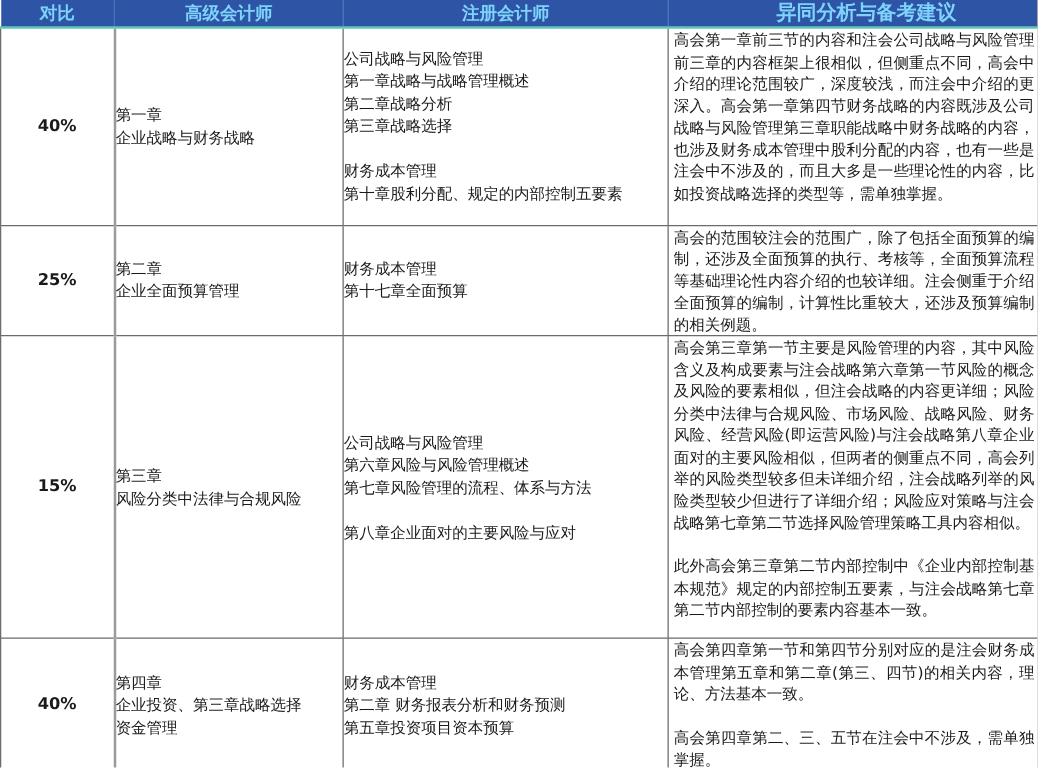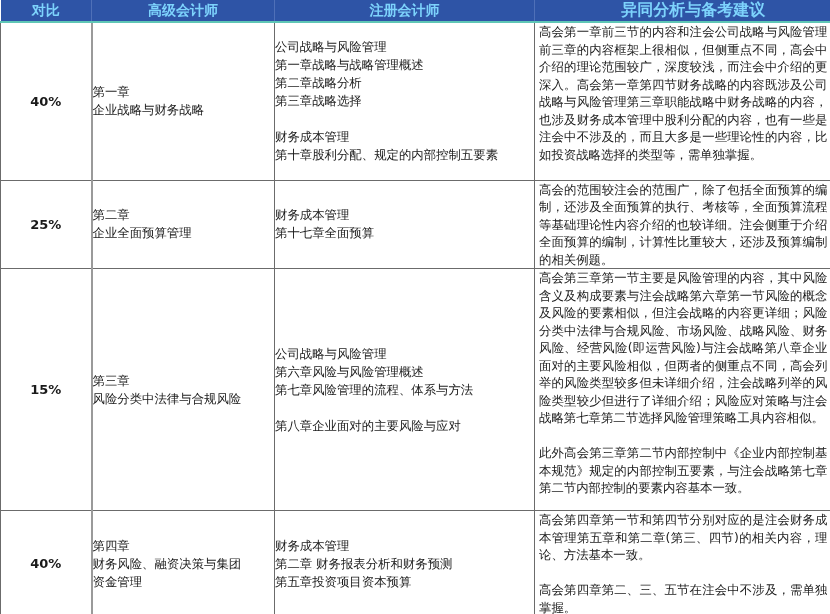--- a/index.html
+++ b/index.html
@@ -93,21 +93,21 @@
         <span class="line">高会第三章第一节主要是风险管理的内容，其中风险含义及构成要素与注会战略第六章第一节风险的概念及风险的要素相似，但注会战略的内容更详细；风险分类中法律与合规风险、市场风险、战略风险、财务风险、经营风险(即运营风险)与注会战略第八章企业面对的主要风险相似，但两者的侧重点不同，高会列举的风险类型较多但未详细介绍，注会战略列举的风险类型较少但进行了详细介绍；风险应对策略与注会战略第七章第二节选择风险管理策略工具内容相似。</span>
         <span class="p-gap"></span>
         <span class="line">此外高会第三章第二节内部控制中《企业内部控制基本规范》规定的内部控制五要素，与注会战略第七章第二节内部控制的要素内容基本一致。</span>
       </td>
     </tr>
 
     <tr style="height:105px">
       <td class="c-ratio">40%</td>
       <td class="c-senior">
         <span class="line">第四章</span>
-        <span class="line">财务风险、融资决策与集团</span>
+        <span class="line">企业投资、第三章战略选择</span>
         <span class="line">资金管理</span>
       </td>
       <td class="c-cpa">
         <span class="line">财务成本管理</span>
         <span class="line">第二章 财务报表分析和财务预测</span>
         <span class="line">第五章投资项目资本预算</span>
       </td>
       <td class="c-analysis">
         <span class="line">高会第四章第一节和第四节分别对应的是注会财务成本管理第五章和第二章(第三、四节)的相关内容，理论、方法基本一致。</span>
         <span class="p-gap"></span>

